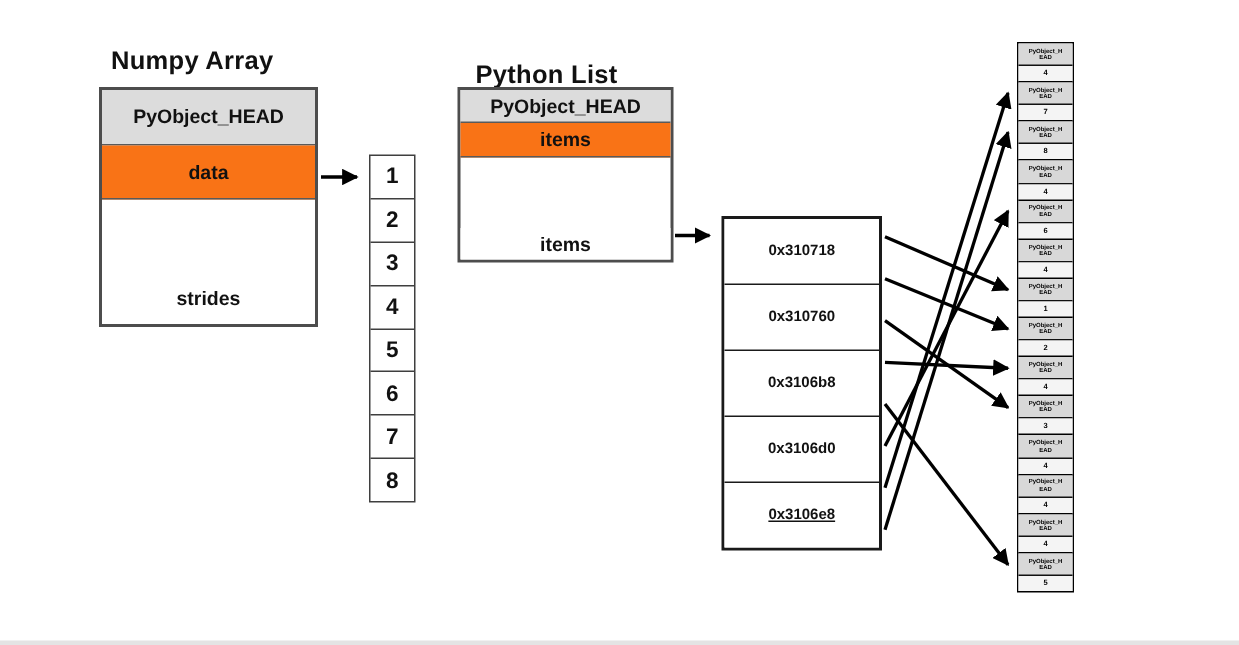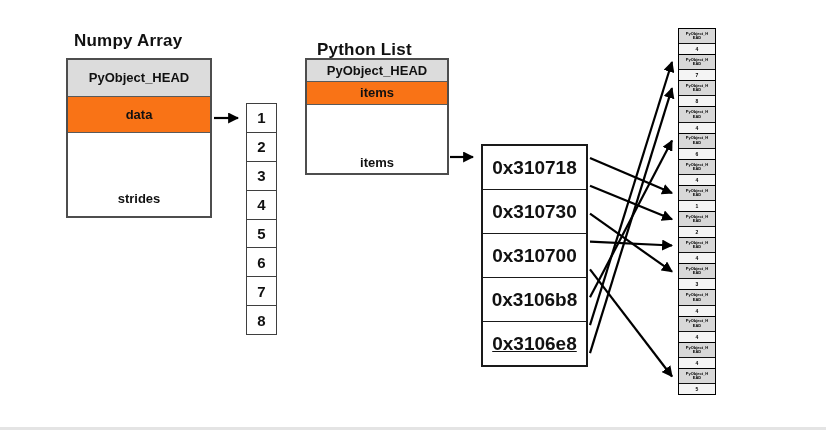--- a/index.html
+++ b/index.html
@@ -32,21 +32,21 @@
     font-size:15px;font-weight:700;border-bottom:1.4px solid #3f3f3f;box-sizing:border-box;
   }
   #buffer .cell:last-child{border-bottom:none;}
   
   #pointers{
     position:absolute;border:2px solid #1a1a1a;box-sizing:border-box;background:#fff;
     display:flex;flex-direction:column;
   }
   #pointers .prow{
     flex:1 1 0;display:flex;align-items:center;justify-content:center;
-    font-size:19px;font-weight:700;border-bottom:1.6px solid #1a1a1a;box-sizing:border-box;background:#fff;
+    font-size:10px;font-weight:700;border-bottom:1.6px solid #1a1a1a;box-sizing:border-box;background:#fff;
   }
   #pointers .prow:last-child{border-bottom:none;text-decoration:underline;}
   
   #heap{
     position:absolute;border:1.6px solid #000;box-sizing:border-box;background:#fff;
     display:flex;flex-direction:column;
   }
   .hblock{flex:1 1 0;display:flex;flex-direction:column;box-sizing:border-box;border-top:1px solid #000;}
   .hblock:first-child{border-top:none;}
   .hhead{
@@ -90,23 +90,23 @@
   </div>
 
   <div class="struct" id="python-box" style="left:305px;top:58px;width:144px;height:117px;">
     <div class="row head">PyObject_HEAD</div>
     <div class="row sub">items</div>
     <div class="row">items</div>
   </div>
 
   <div id="pointers" style="left:481px;top:144px;width:107px;height:223px;">
     <div class="prow">0x310718</div>
-    <div class="prow">0x310730</div>
-    <div class="prow">0x310700</div>
+    <div class="prow">0x310760</div>
     <div class="prow">0x3106b8</div>
+    <div class="prow">0x3106d0</div>
     <div class="prow">0x3106e8</div>
   </div>
 
   <div id="heap" style="left:678px;top:28px;width:38px;height:367px;">
     <div class="hblock">
         <div class="hhead">PyObject_HEAD</div>
         <div class="hval">4</div>
       </div>
     <div class="hblock">
         <div class="hhead">PyObject_HEAD</div>

